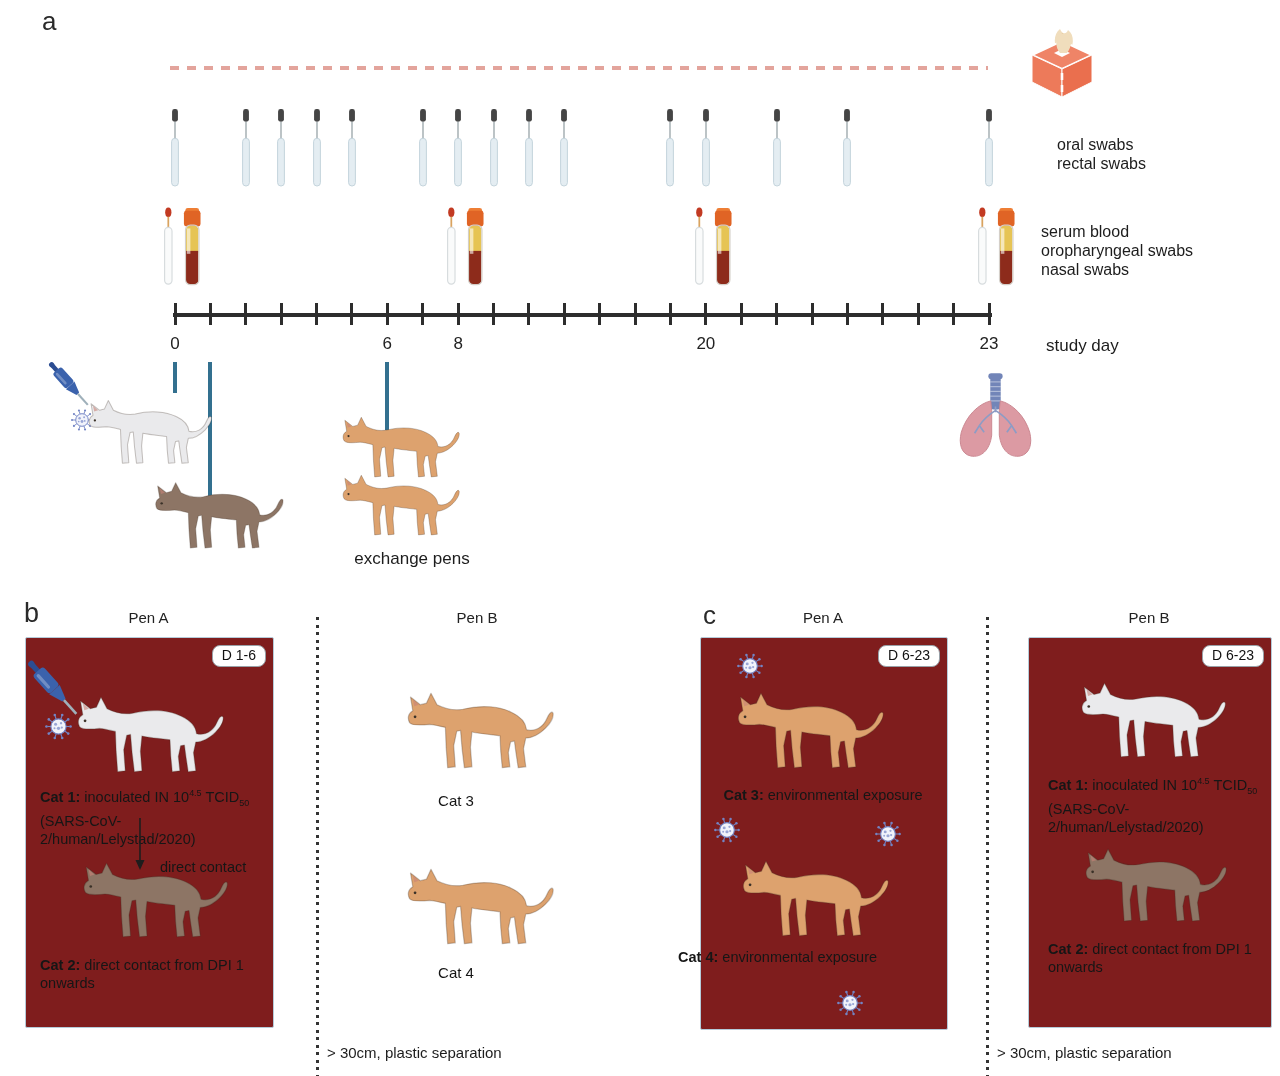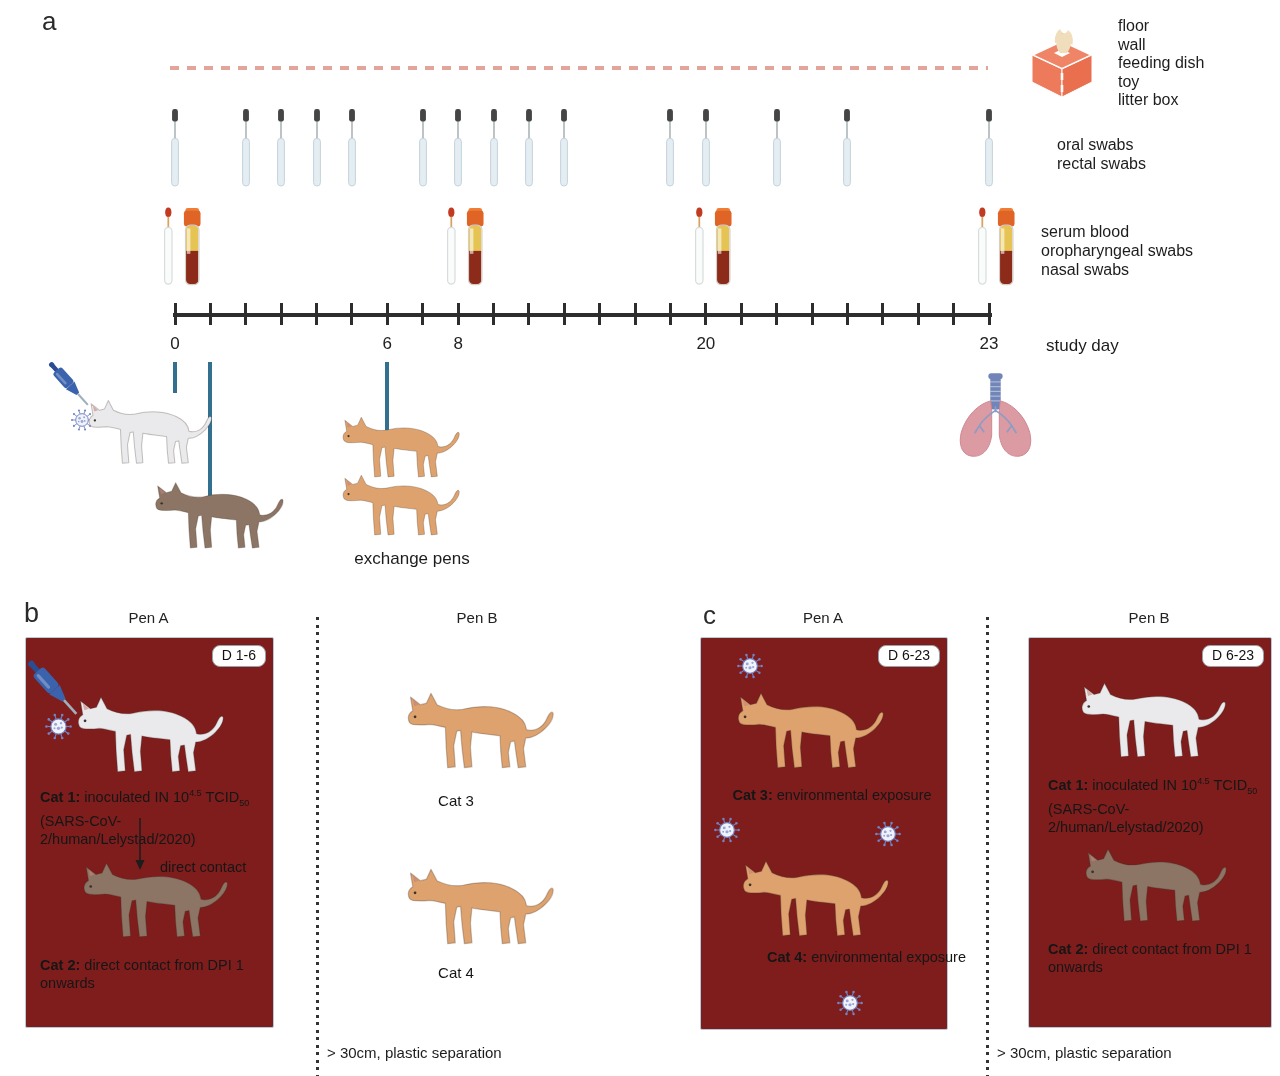--- a/index.html
+++ b/index.html
@@ -117,27 +117,20 @@
     <path d="M36,26 C29,20 29,7 36,2 C38,7 42,8 44,3 C51,8 50,20 44,26 Z" fill="#f0ddbc"></path>
     <path d="M38,6 C37,12 38,18 40,24" stroke="#e0c294" stroke-width="1.4" fill="none"></path>
     <polygon points="38,14 68,28 38,42 8,28" fill="#ef8467" stroke="#fff" stroke-width="2"></polygon>
     <polygon points="30,26 38,22 46,26 38,30" fill="#fff"></polygon>
     <path d="M36,26 C31,21 31,9 36,4 C38,8 42,9 44,5 C49,9 48,20 43,26 Z" fill="#f0ddbc"></path>
     <polygon points="8,28 38,42 38,70 8,55" fill="#ed7a5a" stroke="#fff" stroke-width="1"></polygon>
     <polygon points="68,28 38,42 38,70 68,55" fill="#ea6f4e" stroke="#fff" stroke-width="1"></polygon>
     <line x1="38" y1="46" x2="38" y2="53" stroke="#fff" stroke-width="2.6"></line>
     <line x1="38" y1="58" x2="38" y2="65" stroke="#fff" stroke-width="2.6"></line>
   </svg>
-  <div class="abs leg leg-env">
-    <div>floor</div>
-    <div>wall</div>
-    <div>feeding dish</div>
-    <div>toy</div>
-    <div>litter box</div>
-  </div>
   <div class="abs leg leg-swab">
     <div>oral swabs</div>
     <div>rectal swabs</div>
   </div>
   <div class="abs leg leg-blood">
     <div>serum blood</div>
     <div>oropharyngeal swabs</div>
     <div>nasal swabs</div>
   </div>
 
@@ -449,27 +442,27 @@
     </svg>
   <svg class="virus" style="left:874px;top:820px;" width="28" height="28" viewBox="0 0 40 40">
       <use href="#virus-shape"></use>
     </svg>
   <svg class="virus" style="left:836px;top:989px;" width="28" height="28" viewBox="0 0 40 40">
       <use href="#virus-shape"></use>
     </svg>
   <svg class="cat cat-orange" style="left:732px;top:688px;" width="152" height="91" viewBox="0 0 200 120">
       <use href="#cat-shape"></use>
     </svg>
-  <div class="caption" style="left:700px;top:786px;width:246px;text-align:center;padding-left:9px;">
+  <div class="caption" style="left:700px;top:786px;width:246px;text-align:center;">
     <span class="b">Cat 3:</span><span> environmental exposure</span>
   </div>
   <svg class="cat cat-orange" style="left:737px;top:856px;" width="152" height="91" viewBox="0 0 200 120">
       <use href="#cat-shape"></use>
     </svg>
-  <div class="caption" style="left:720px;top:948px;width:246px;text-align:right;">
+  <div class="caption" style="left:678px;top:948px;width:246px;text-align:left;">
     <span class="b">Cat 4:</span><span> environmental exposure</span>
   </div>
 
   <div class="sep" style="left:986px;"></div>
   <div class="sep-label" style="left:997px;">&gt; 30cm, plastic separation</div>
 
   <div class="pen-title" style="left:1028px;width:242px;">Pen B</div>
   <div class="pen-box" style="left:1028px;top:637px;width:242px;height:389px;">
     <div class="badge">D 6-23</div>
   </div>

